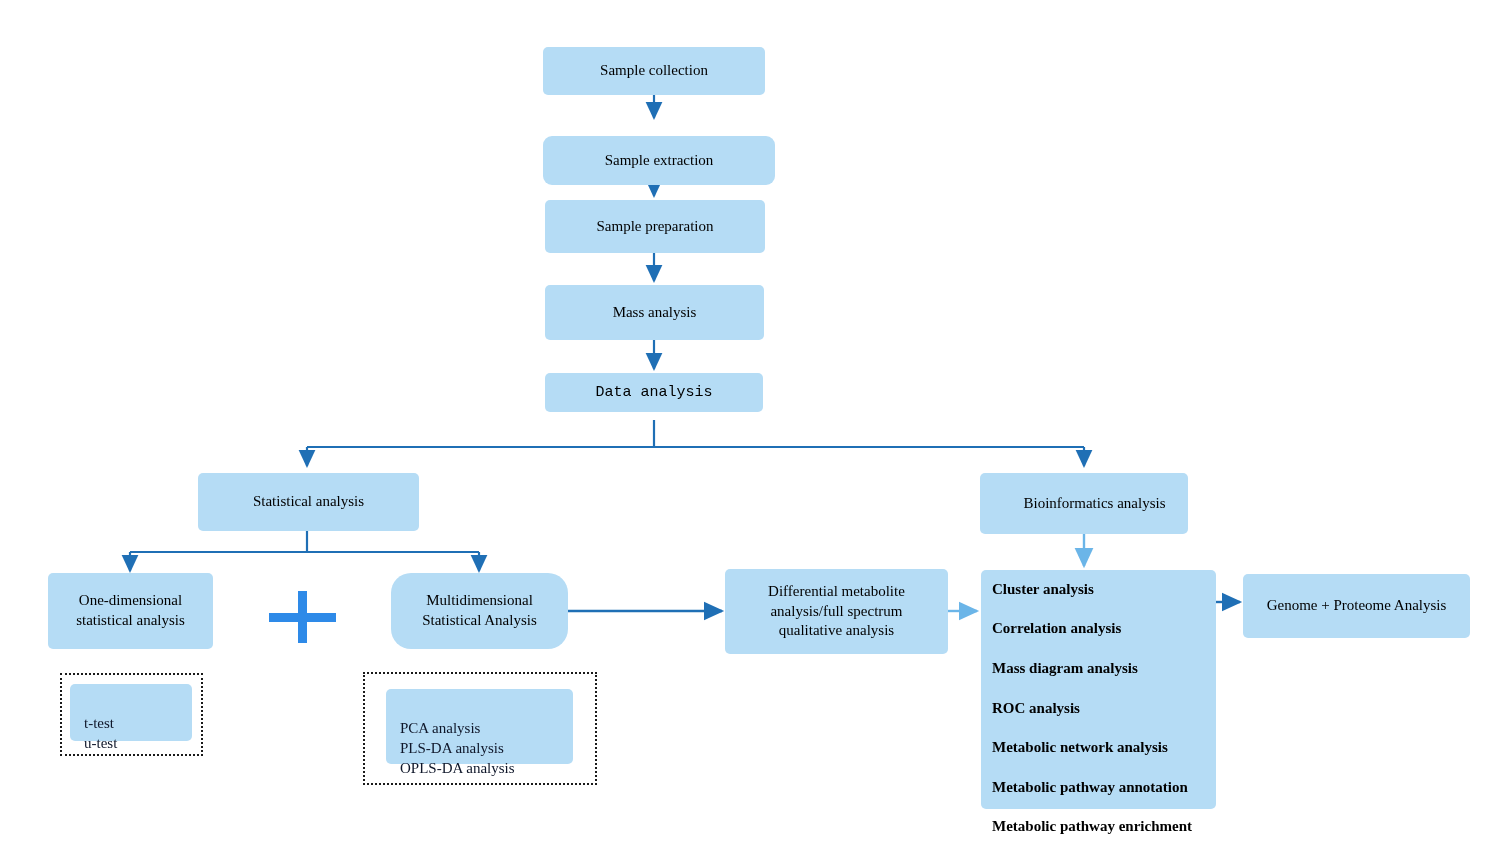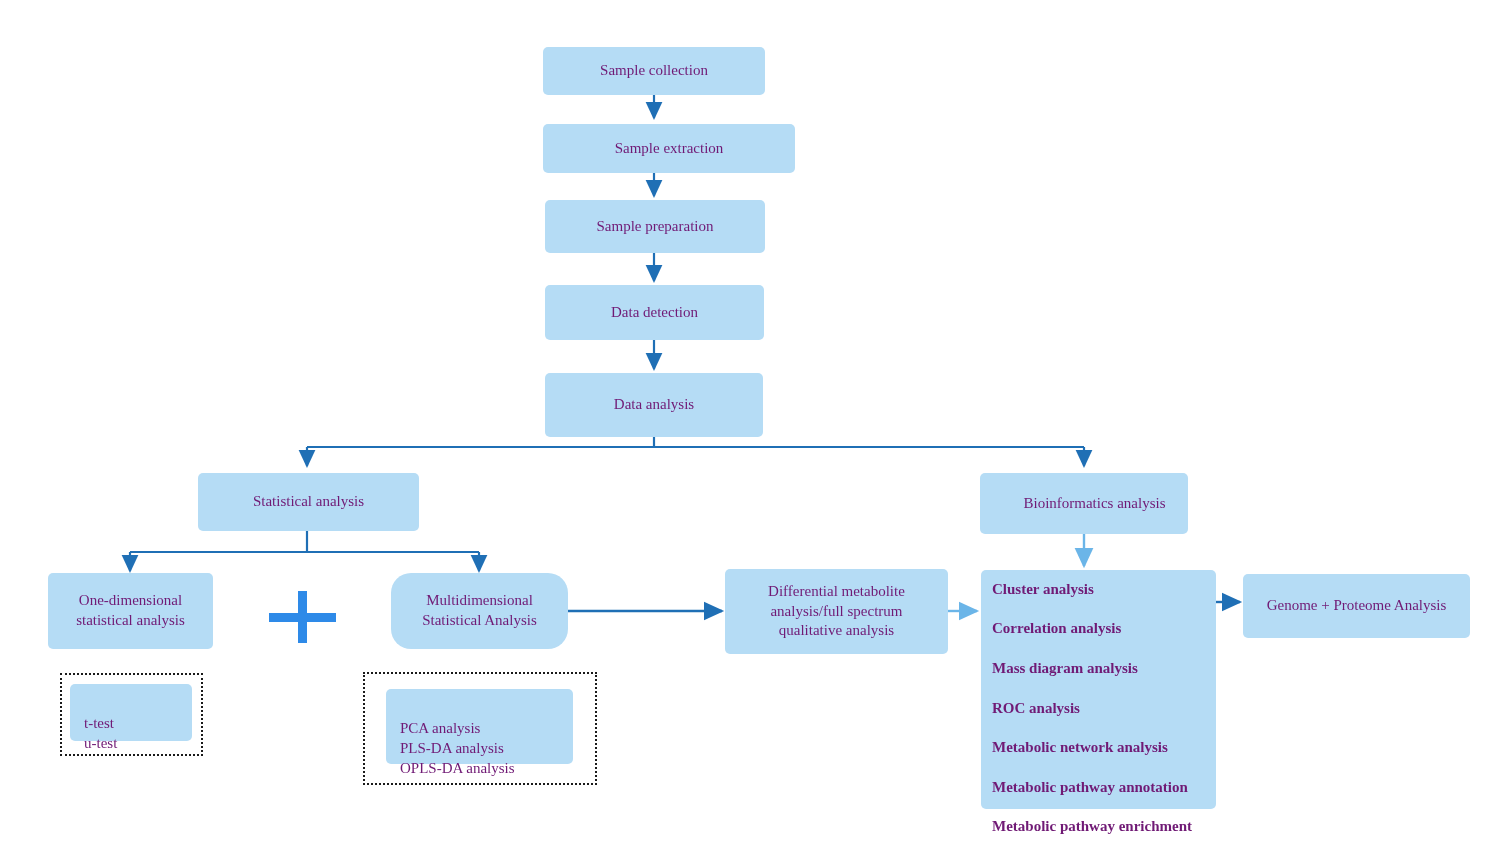--- a/index.html
+++ b/index.html
@@ -22,21 +22,21 @@
     left: 0;
     top: 0;
     width: 1500px;
     height: 841px;
     pointer-events: none;
   }
   .node {
     position: absolute;
     background: #b5dcf5;
     border-radius: 5px;
-    color: #701a75;
+    color: #000000;
     font-size: 15px;
     line-height: 1.32;
     display: flex;
     align-items: center;
     justify-content: center;
     text-align: center;
     box-sizing: border-box;
     padding: 4px 8px;
     white-space: pre-line;
   }
@@ -47,21 +47,21 @@
   .dotted-wrap {
     position: absolute;
     border: 2px dotted #1a1a1a;
     box-sizing: border-box;
     background: transparent;
   }
   .sub-box {
     position: absolute;
     background: #b5dcf5;
     border-radius: 5px;
-    color: #701a75;
+    color: #0f172a;
     font-size: 15px;
     line-height: 1.34;
     box-sizing: border-box;
     padding: 9px 14px;
     white-space: pre-line;
     text-align: left;
   }
   .plus-sign {
     position: absolute;
   }
@@ -147,33 +147,33 @@
 
     <g>
       <line x1="1216" y1="602" x2="1240" y2="602" stroke="#1f6fb5" stroke-width="2.4" marker-end="url(#arrowDark)"></line>
     </g>
   </svg>
 
   <div class="node" style="left:543px; top:47px; width:222px; height:48px;">
     <span>Sample collection</span>
   </div>
 
-  <div class="node" style="left:543px; top:124px; width:252px; height:49px;">
+  <div class="node" style="left:543px; top:136px; width:232px; height:49px;border-radius:9px;">
     <span>Sample extraction</span>
   </div>
 
   <div class="node" style="left:545px; top:200px; width:220px; height:53px;text-align:right;">
     <span>Sample preparation</span>
   </div>
 
   <div class="node" style="left:545px; top:285px; width:219px; height:55px;">
-    <span>Data detection</span>
-  </div>
-
-  <div class="node" style="left:545px; top:373px; width:218px; height:64px;">
+    <span>Mass analysis</span>
+  </div>
+
+  <div class="node" style="left:545px; top:373px; width:218px; height:39px;font-family:Liberation Mono, monospace;">
     <span>Data analysis</span>
   </div>
 
   <div class="node" style="left:198px; top:473px; width:221px; height:58px;">
     <span>Statistical analysis</span>
   </div>
 
   <div class="node" style="left:980px; top:473px; width:208px; height:61px;padding-left:29px;">
     <span>Bioinformatics analysis</span>
   </div>

